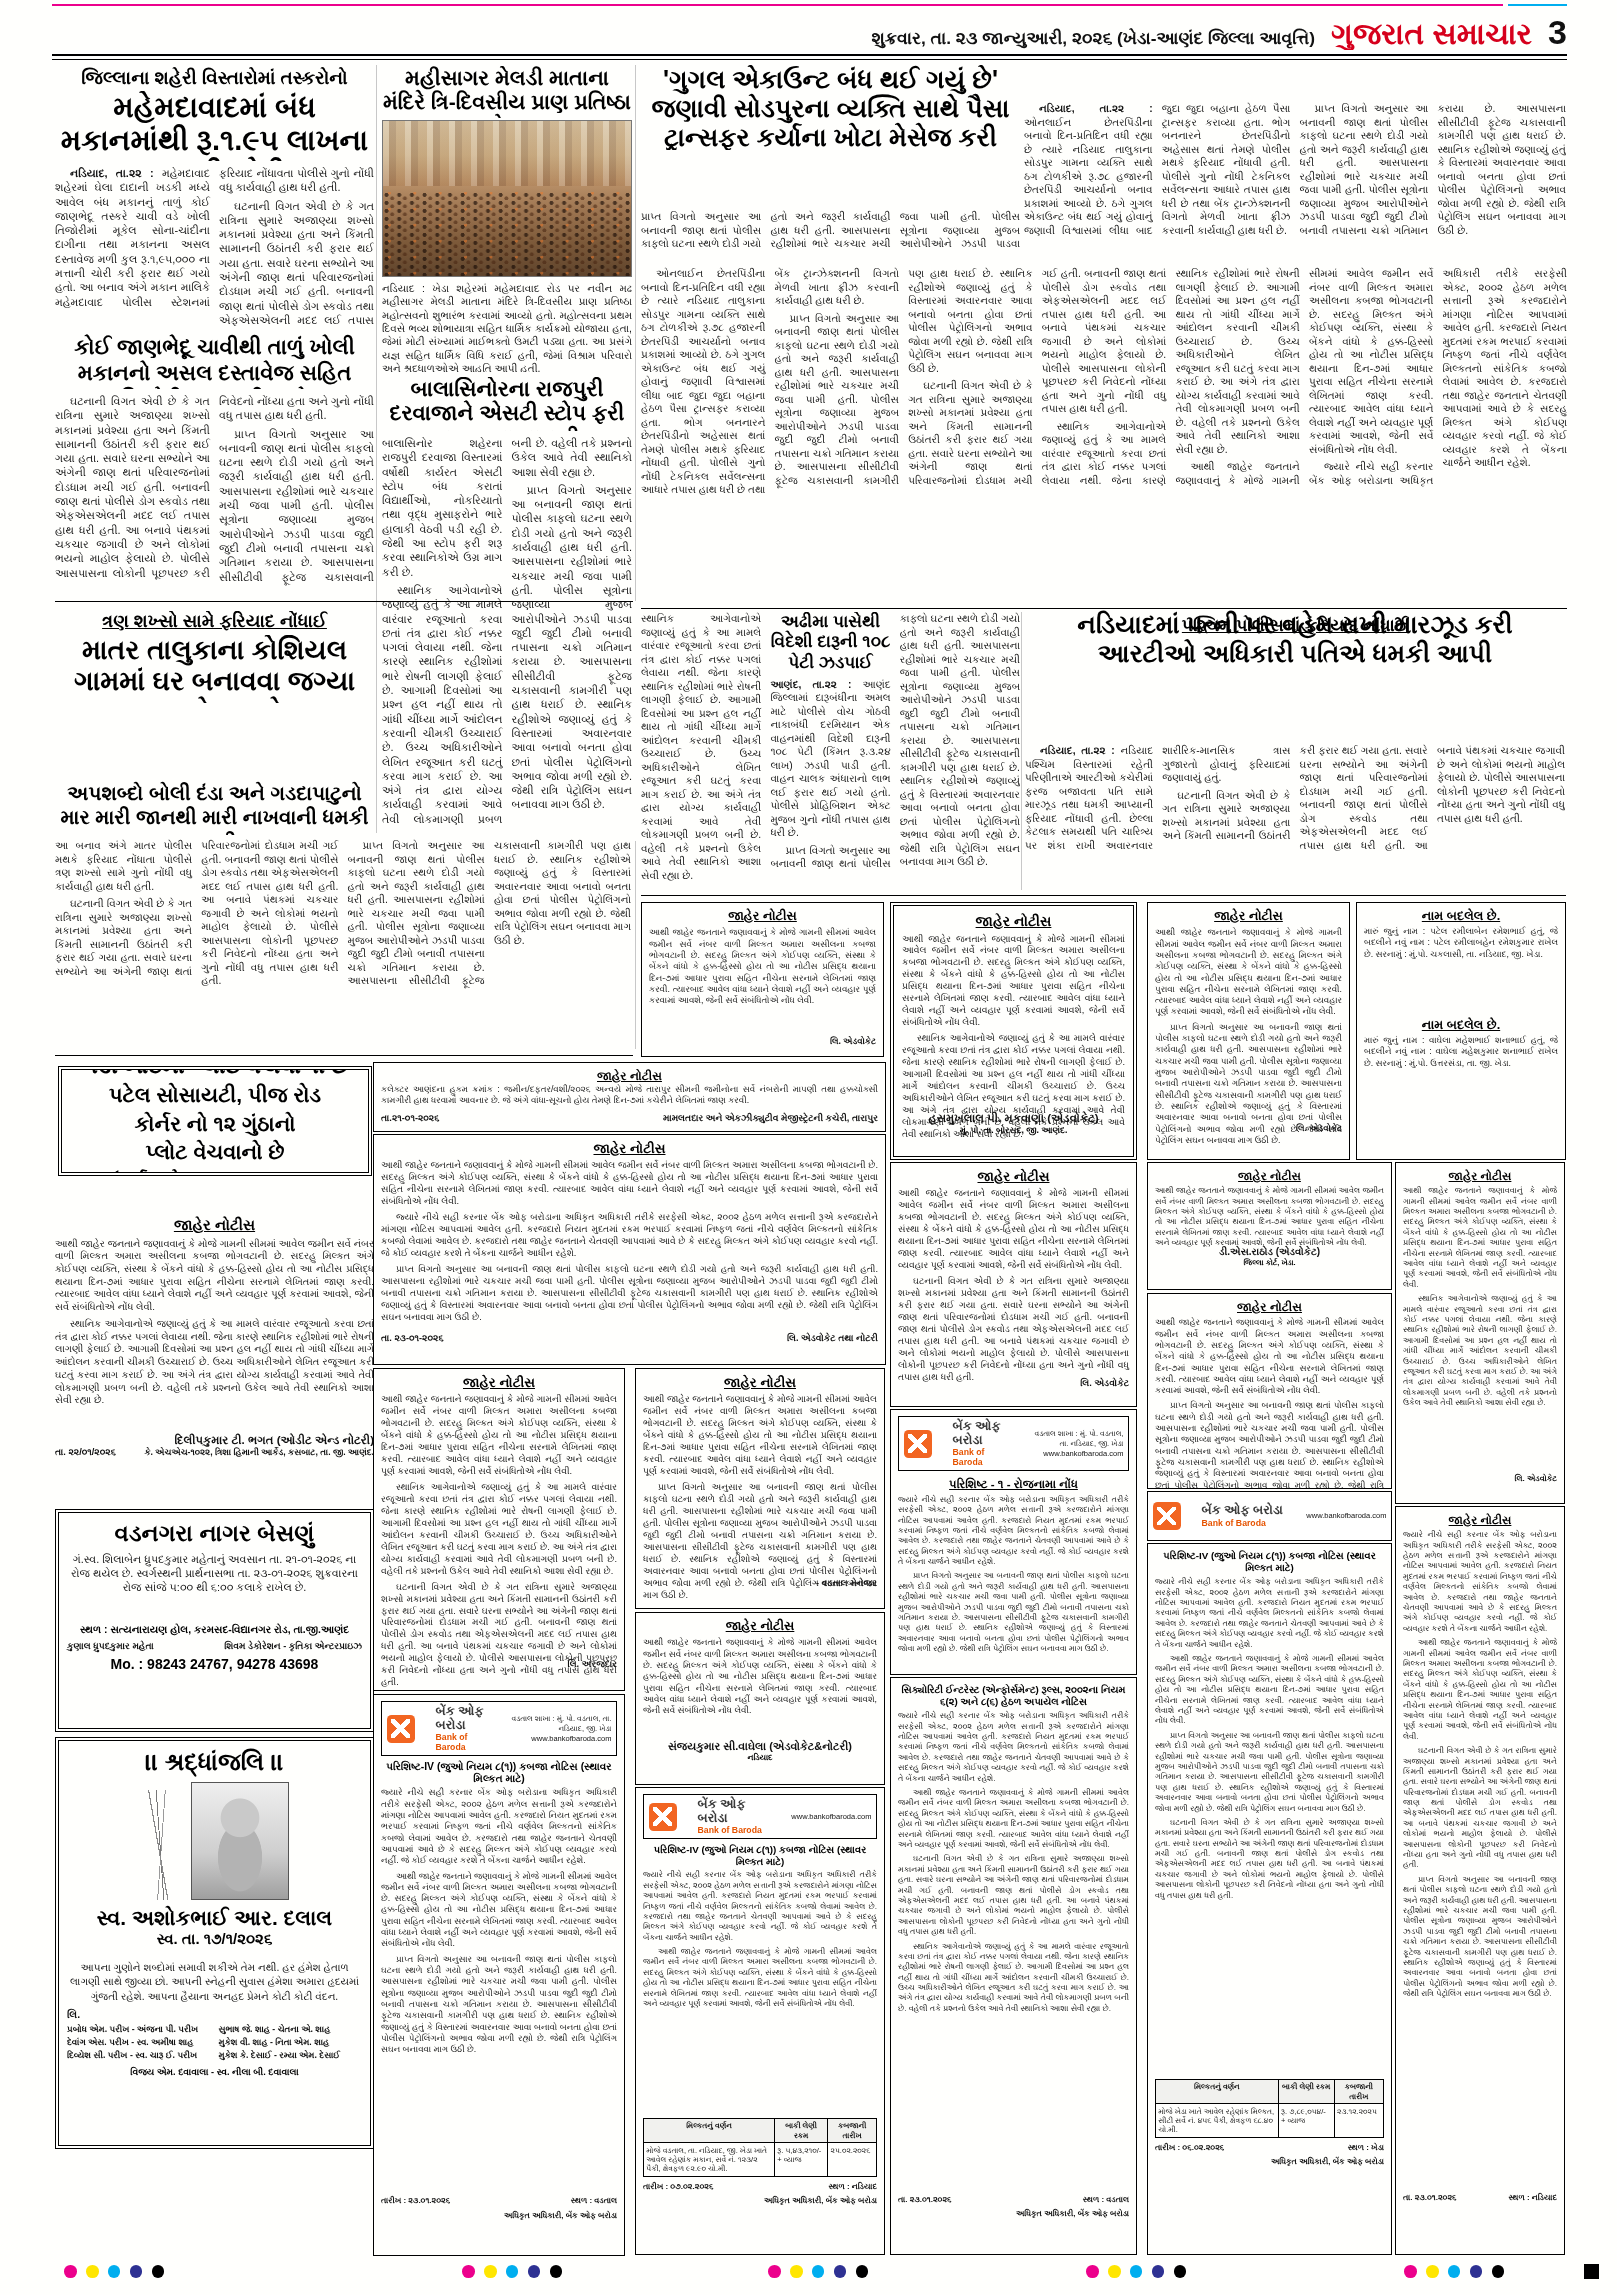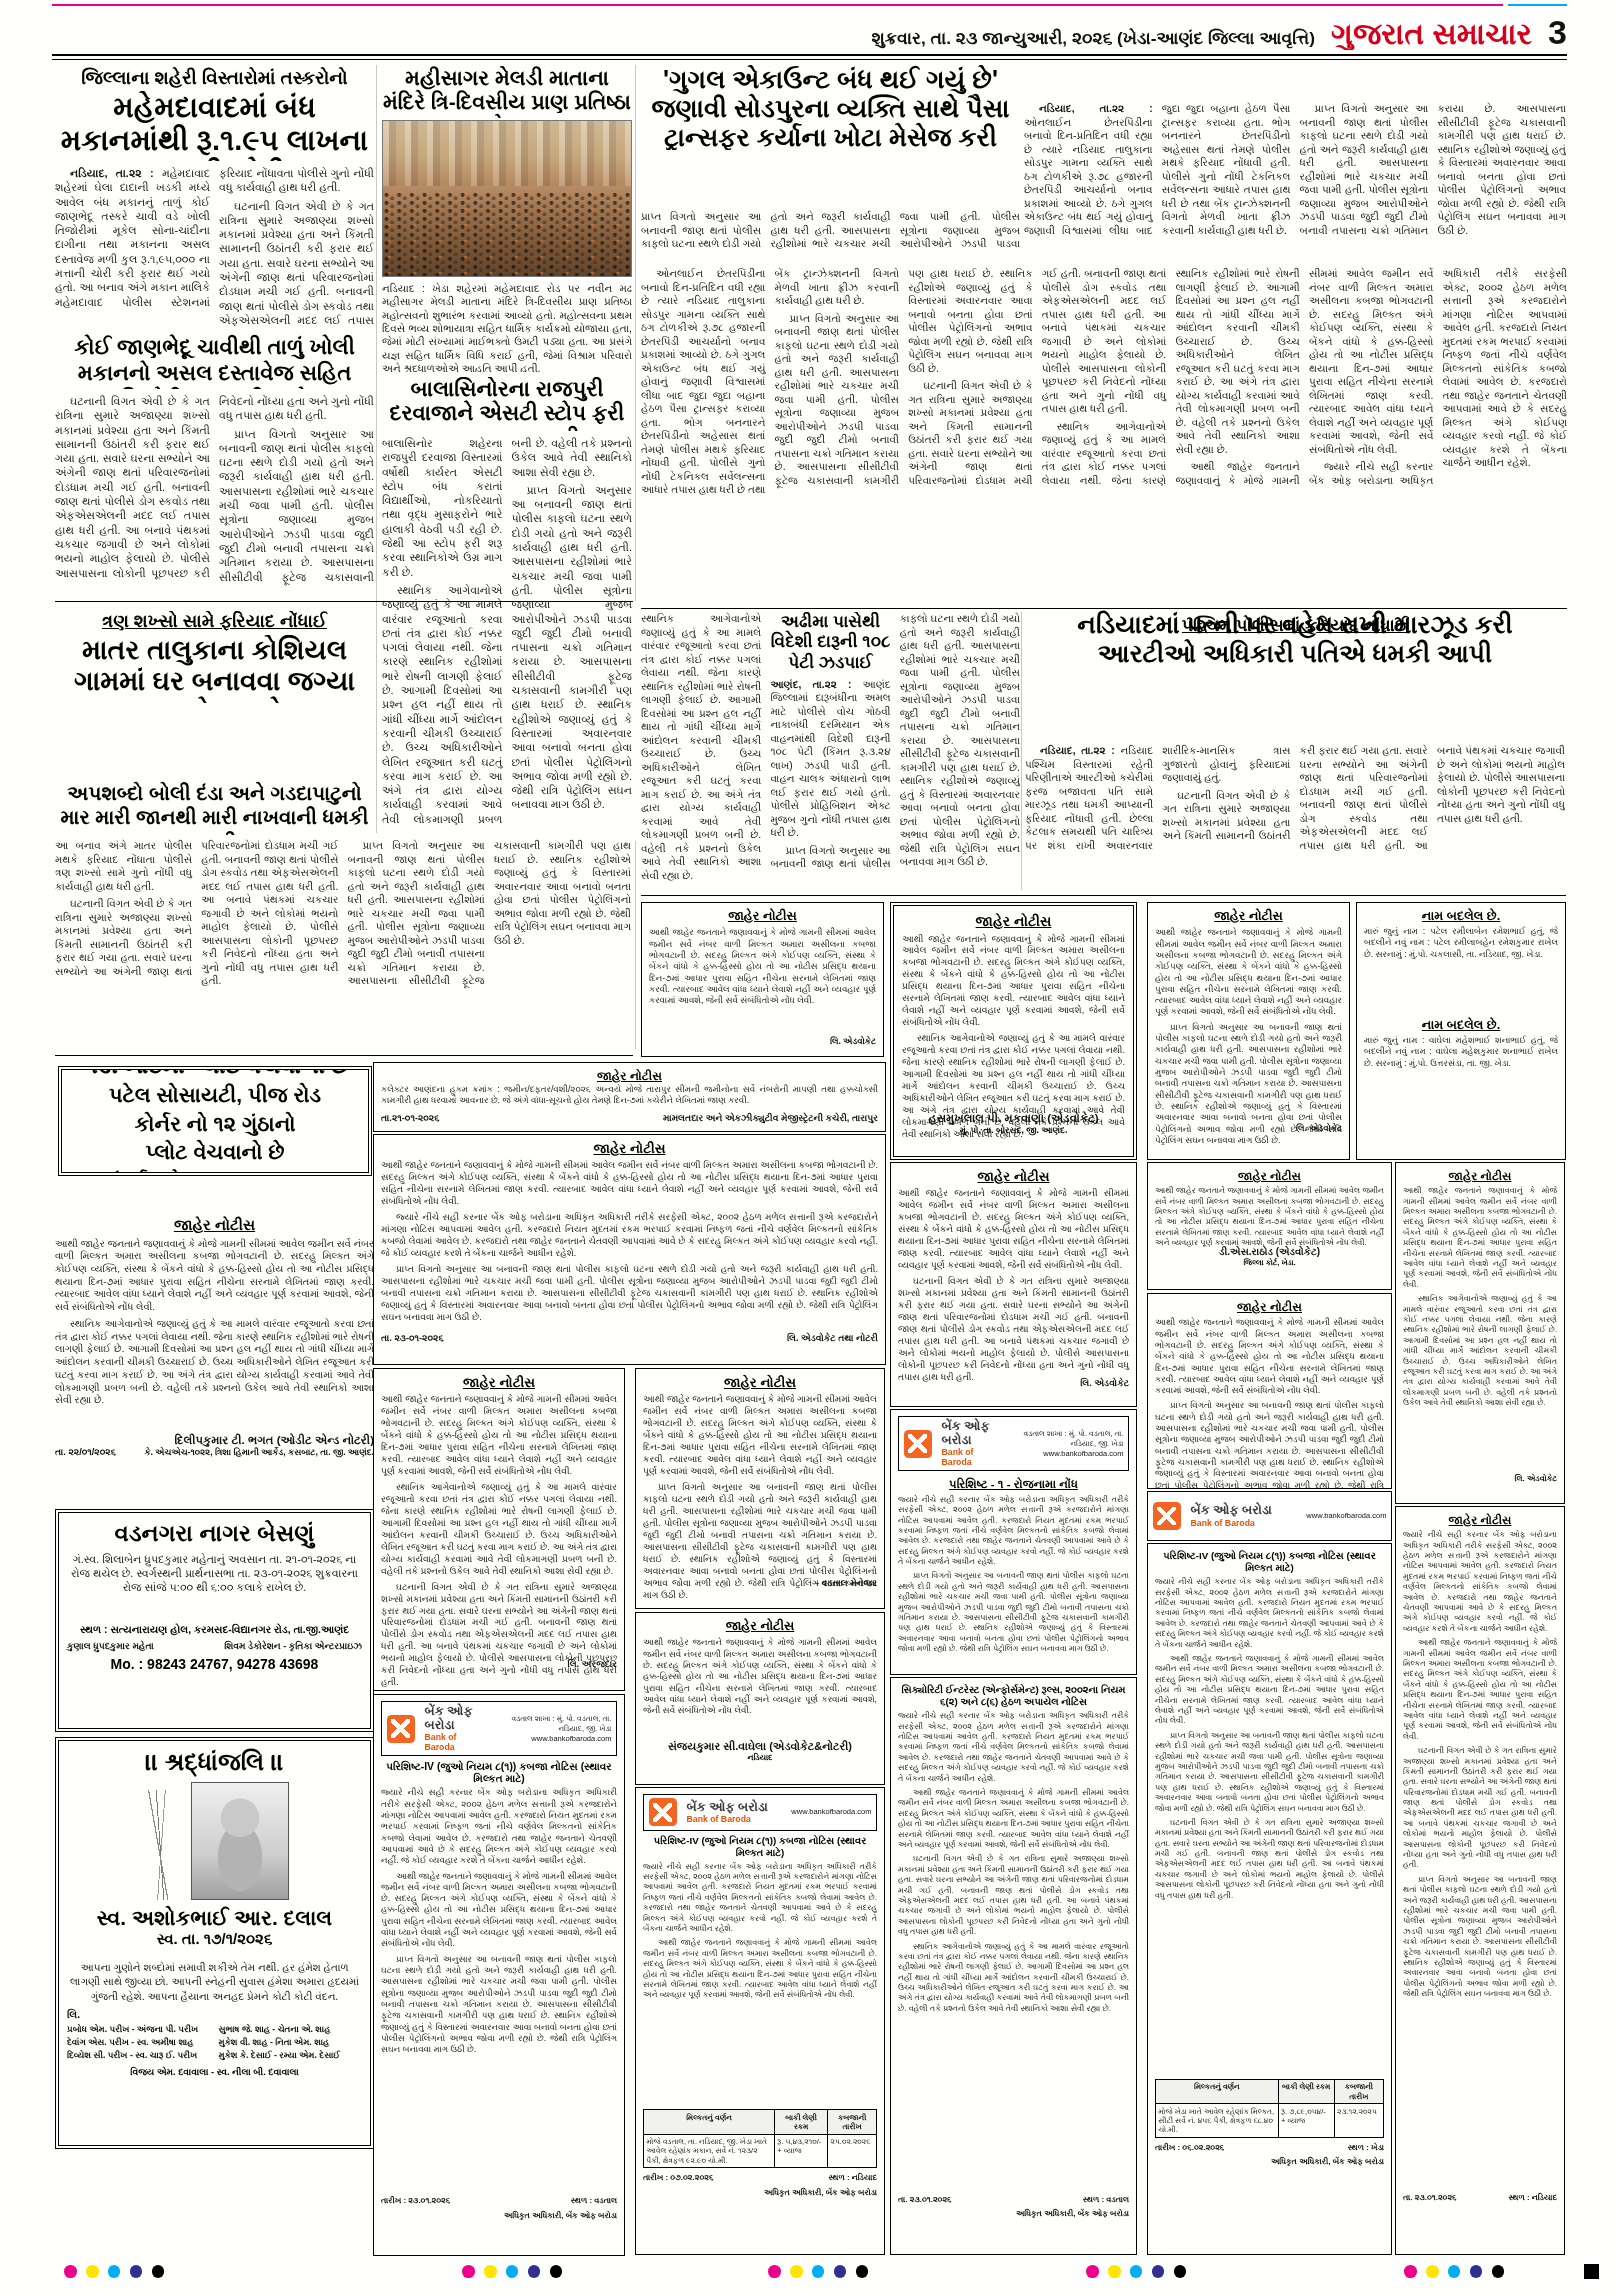--- a/index.html
+++ b/index.html
@@ -36,21 +36,21 @@
     background:linear-gradient(180deg,#d8c5a5 0%,#cdb28a 22%,#b99068 40%,#9c7450 58%,#7d5a3a 78%,#5f442c 100%)}
   .photo::before{content:"";position:absolute;left:0;top:0;right:0;height:42%;
     background:repeating-linear-gradient(90deg,rgba(255,255,255,.18) 0 5.8px,rgba(90,50,25,.22) 5.8px 12.7px,rgba(160,110,60,.15) 12.7px 22px)}
   .photo::after{content:"";position:absolute;left:0;right:0;bottom:0;height:54%;
     background:
       radial-gradient(circle at 3.5px 2.9px, rgba(25,12,6,.65) 1.7px, transparent 2.3px),
       radial-gradient(circle at 9.2px 6.4px, rgba(70,35,15,.55) 1.7px, transparent 2.3px),
       radial-gradient(circle at 6.4px 1.2px, rgba(240,120,40,.5) 1.2px, transparent 1.7px);
     background-size:12.7px 8px,12.7px 8px,25.4px 16px}
   .caption{text-align:justify;line-height:1.28;font-weight:500}
-  .bob-strip{display:flex;align-items:center;gap:10px;border:1.2px solid #000;padding:3.5px 4.6px;background:#fff}
+  .bob-strip{display:flex;align-items:center;gap:21px;border:1.2px solid #000;padding:3.5px 4.6px;background:#fff}
   .bobm{width:28px;height:28px;border-radius:4.6px;background:#f26522;position:relative;flex:0 0 auto}
   .bobm::before{content:"";position:absolute;inset:4.6px;
     background:linear-gradient(45deg,transparent 42%,#fff 42% 58%,transparent 58%),
                linear-gradient(135deg,transparent 42%,#fff 42% 58%,transparent 58%)}
   .bob-gu{font-weight:700;font-size:12.7px;line-height:1.05;color:#3a3a3a}
   .bob-en{font-size:8.7px;color:#e65300;font-weight:700}
   .bob-right{margin-left:auto;text-align:right;font-size:7.5px;line-height:1.3}
   table.nt-table{width:100%;border-collapse:collapse;font-size:7.5px;line-height:1.25;margin-top:4.6px}
   .nt-table th,.nt-table td{border:0.6px solid #000;padding:2.3px;text-align:left;vertical-align:top;font-weight:400}
   .nt-table th{font-weight:700;text-align:center;background:#f1f1ee}

